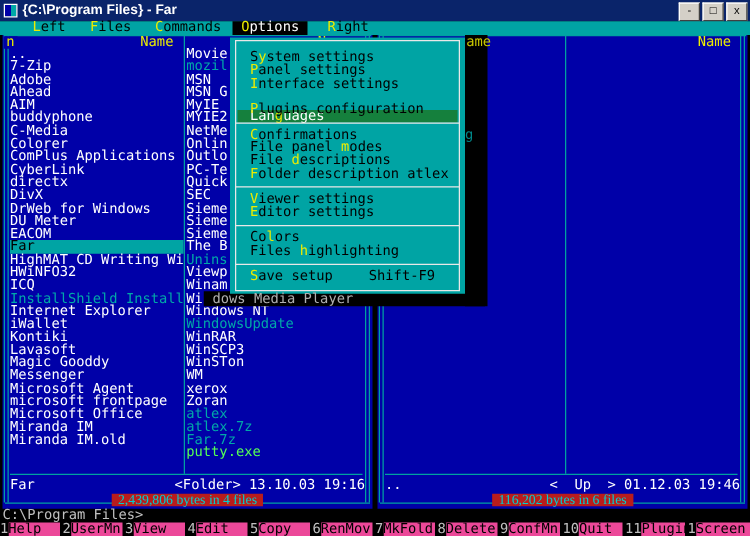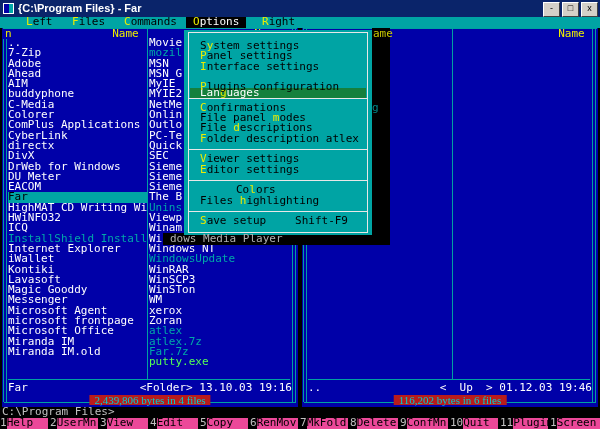--- a/index.html
+++ b/index.html
@@ -194,21 +194,21 @@
       <div class="menu-item" style="top: 52.2px;"><span></span><span class="hk">P</span><span>lugins configuration</span></div>
       <div class="m-sep" style="top: 67.5px;"></div>
       <div class="menu-item" style="top: 72.8px;"><span></span><span class="hk">C</span><span>onfirmations</span></div>
       <div class="menu-item" style="top: 83.1px;"><span>File panel </span><span class="hk">m</span><span>odes</span></div>
       <div class="menu-item" style="top: 93.4px;"><span>File </span><span class="hk">d</span><span>escriptions</span></div>
       <div class="menu-item" style="top: 103.7px;"><span></span><span class="hk">F</span><span>older description atlex</span></div>
       <div class="m-sep" style="top: 119px;"></div>
       <div class="menu-item" style="top: 124.3px;"><span></span><span class="hk">V</span><span>iewer settings</span></div>
       <div class="menu-item" style="top: 134.6px;"><span></span><span class="hk">E</span><span>ditor settings</span></div>
       <div class="m-sep" style="top: 149.9px;"></div>
-      <div class="menu-item" style="top: 155.2px; margin-left: 36px;"><span>Co</span><span class="hk">l</span><span>ors</span></div>
+      <div class="menu-item" style="top: 155.2px;"><span>Co</span><span class="hk">l</span><span>ors</span></div>
       <div class="menu-item" style="top: 165.5px;"><span>Files </span><span class="hk">h</span><span>ighlighting</span></div>
       <div class="m-sep" style="top: 180.8px;"></div>
       <div class="menu-item" style="top: 186.1px;"><span></span><span class="hk">S</span><span>ave setup</span><span class="sc">Shift-F9</span></div>
     </div>
 
   <div class="cmd">C:\Program Files&gt;</div>
 
   <div class="kbar">
       <span class="fk">
         <span class="n">1</span>

